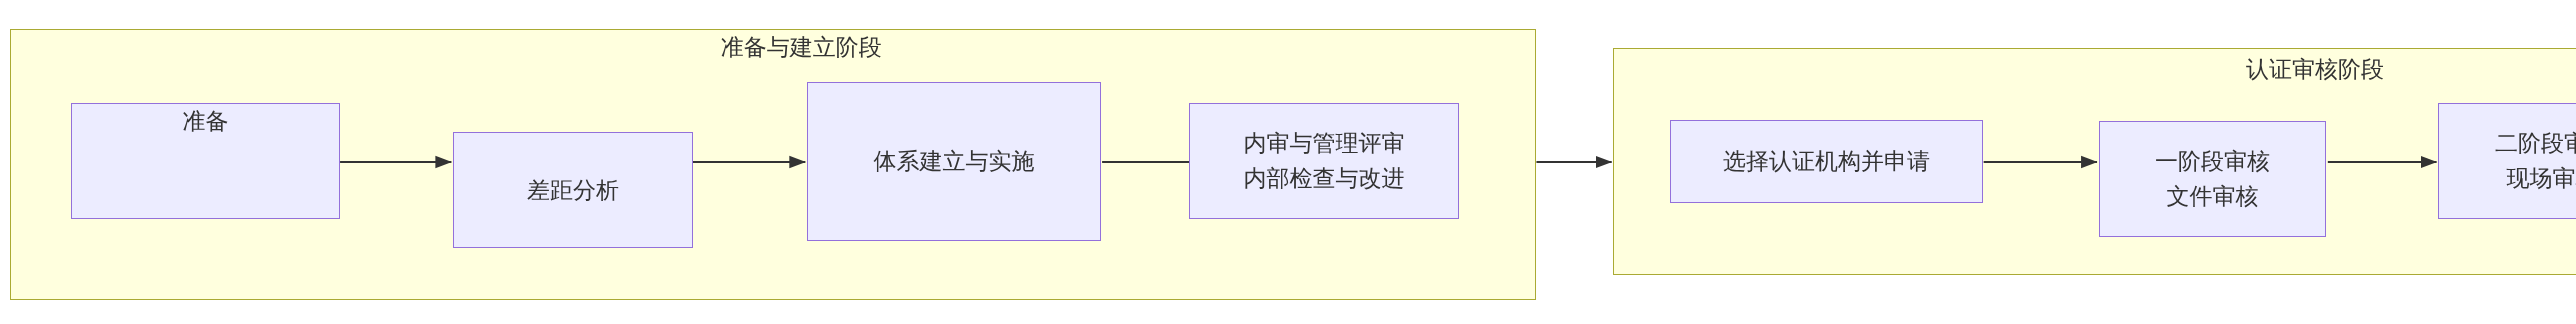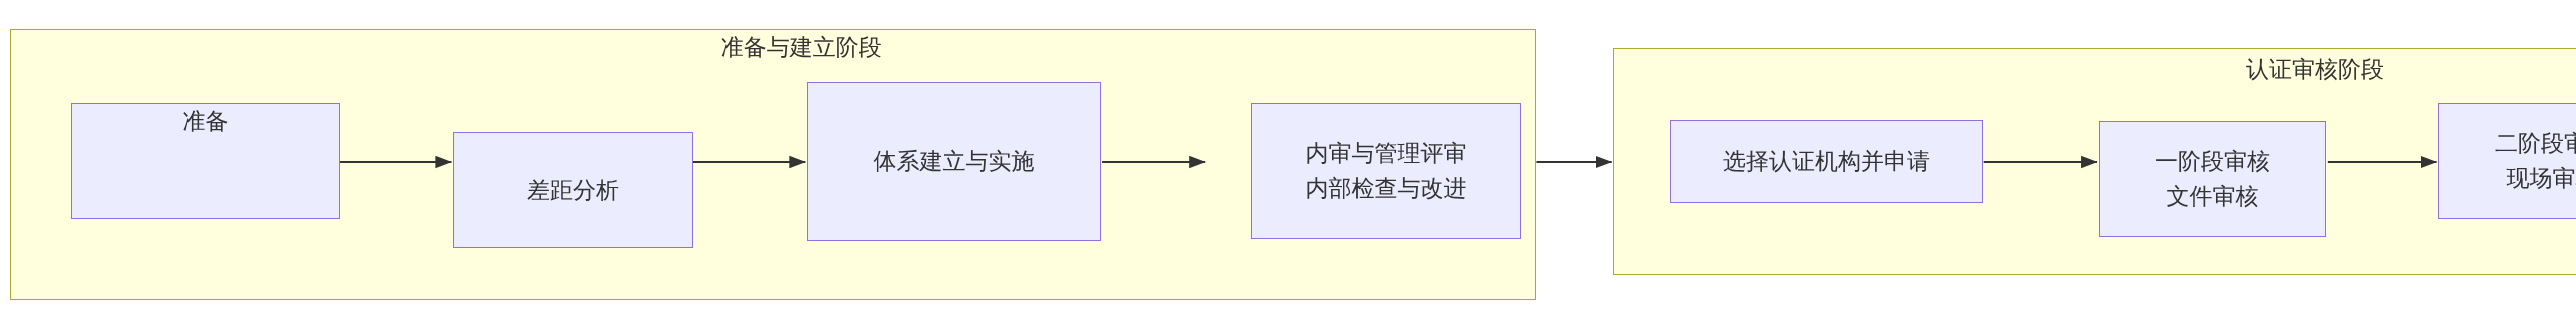--- a/index.html
+++ b/index.html
@@ -89,21 +89,21 @@
   </div>
 
   <div class="node" style="left:453px; top:103px; width:240px; height:116px;margin-top:29px;">
     <span>差距分析</span>
   </div>
 
   <div class="node" style="left:807px; top:82px; width:294px; height:159px;">
     <span>体系建立与实施</span>
   </div>
 
-  <div class="node" style="left:1251px; top:103px; width:270px; height:136px;">
+  <div class="node" style="left:1189px; top:103px; width:270px; height:116px;">
     <span>内审与管理评审</span>
     <span>内部检查与改进</span>
   </div>
 
   <div class="node" style="left:1670px; top:120px; width:313px; height:83px;">
     <span>选择认证机构并申请</span>
   </div>
 
   <div class="node" style="left:2099px; top:121px; width:227px; height:116px;">
     <span>一阶段审核</span>

